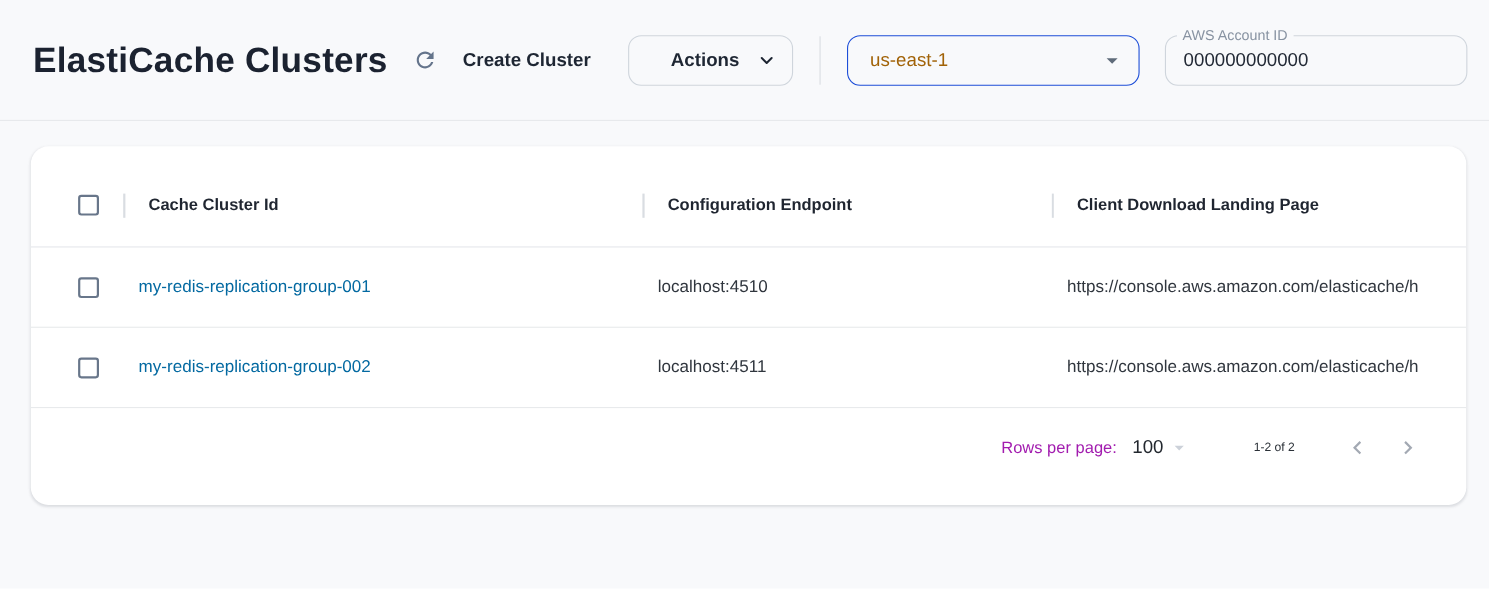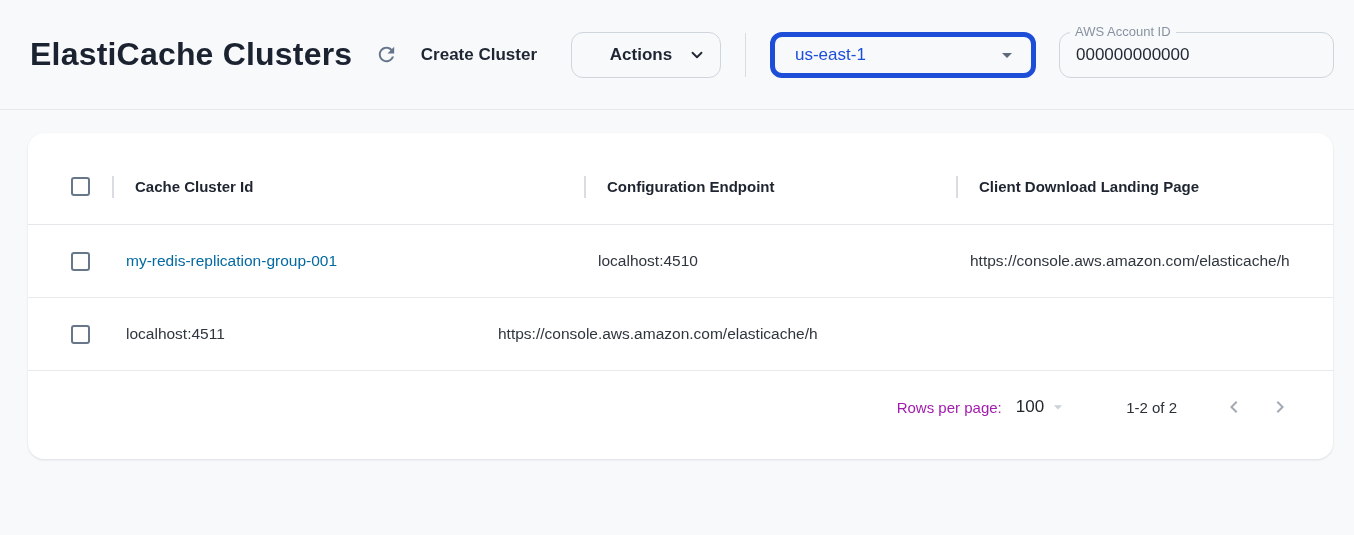--- a/index.html
+++ b/index.html
@@ -41,24 +41,24 @@
     font-family:inherit;
     font-size:17px; font-weight:700; color:#1e2633;padding-left:24px;
   }
   .vdivider {
     width:1px; height:44px;
     background:#d9dde2;
     margin:0 24px;
   }
   .region-select {
     width:266px; height:46px;
-    border:5px solid #1d4ed8; border-radius:12px;
+    border:1px solid #1d4ed8; border-radius:12px;
     display:flex; align-items:center; justify-content:space-between;
     padding:0 12px 0 20px;
-    font-size:17px; color:#1d4ed8; cursor:pointer;gap:24px;
+    font-size:17px; color:#a16207; cursor:pointer;gap:24px;
   }
   .account-field {
     position:relative;
     margin-left:23px;
     width:275px; height:46px;
     border:1px solid #cfd5dc; border-radius:12px;
   }
   .account-field > label {
     position:absolute; top:-9px; left:10px;
     font-size:13px; color:#8893a2;
@@ -119,21 +119,21 @@
     display:flex; align-items:center; justify-content:flex-end;
     padding-right:38px;
   }
   .rpp-label { font-size:15px; color:#a21caf; }
   .rpp-select {
     display:flex; align-items:flex-end; gap:4px;
     margin-left:14px;
     cursor:pointer;
   }
   .rpp-value { font-size:17px; color:#22272e; }
-  .range { font-size:15px; color:#2b3138; margin-left:58px; }
+  .range { font-size:11px; color:#2b3138; margin-left:58px; }
   .page-btn {
     width:30px; height:30px;
     display:flex; align-items:center; justify-content:center;
     background:none; border:none; cursor:pointer; padding:0;
   }
   .page-btn.prev { margin-left:42px; }
   .page-btn.next { margin-left:16px; }
 </style>
 </head>
 <body>
@@ -197,20 +197,23 @@
       <span class="link">my-redis-replication-group-001</span>
     </div>
     <div class="col col2 td">localhost:4510</div>
     <div class="col col3 td">https://console.aws.amazon.com/elasticache/h</div>
   </div>
 
   <div class="trow">
     <div class="cell-check">
       <span class="checkbox"></span>
     </div>
+    <div class="col col1 td">
+      <span class="link">my-redis-replication-group-002</span>
+    </div>
     <div class="col col2 td">localhost:4511</div>
     <div class="col col3 td">https://console.aws.amazon.com/elasticache/h</div>
   </div>
 
   <div class="tfoot">
     <span class="rpp-label">Rows per page:</span>
     <span class="rpp-select">
       <span class="rpp-value">100</span>
       <span style="display:flex;">
         <svg width="20" height="20" viewBox="0 0 24 24" fill="#ccd1d9">

